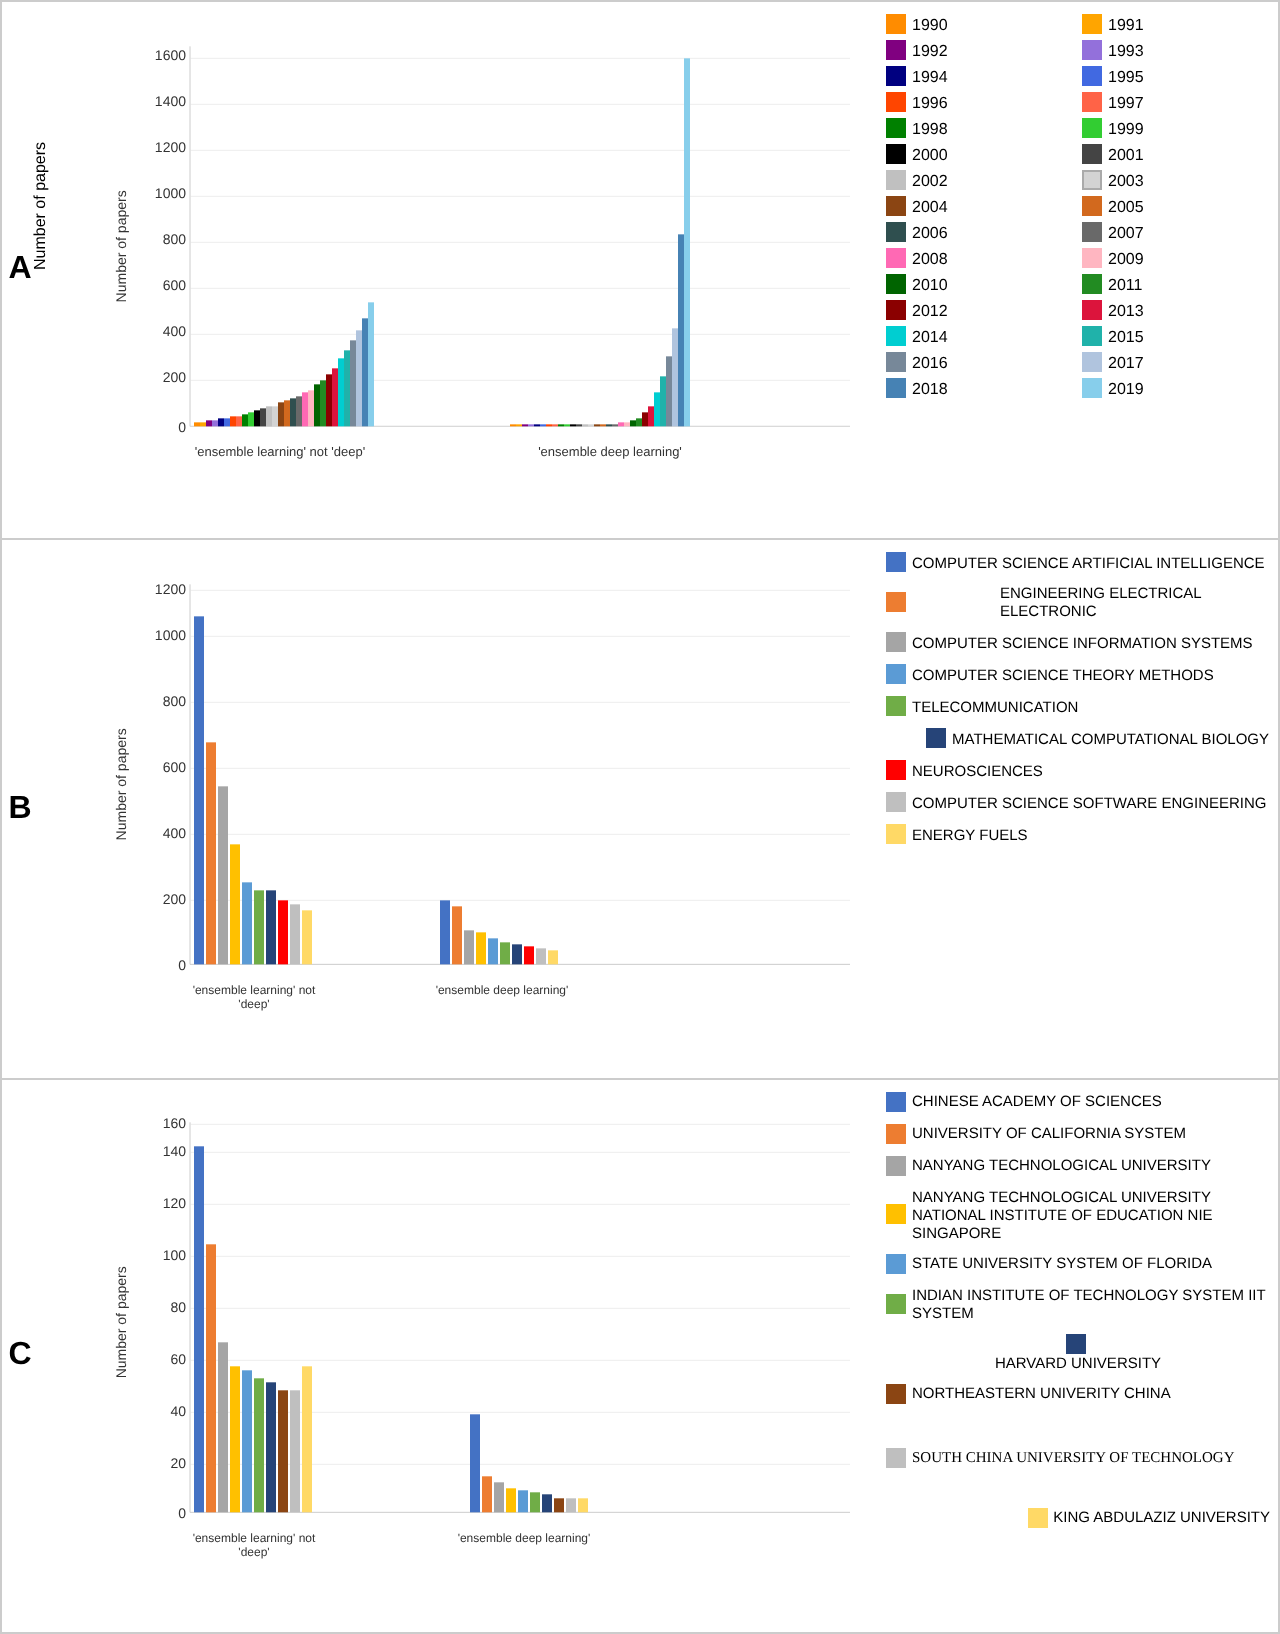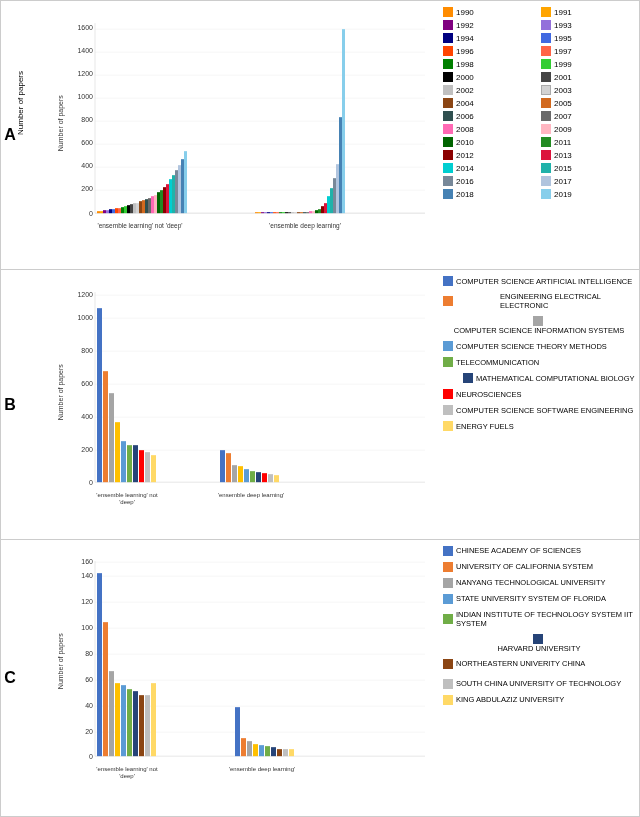--- a/index.html
+++ b/index.html
@@ -393,21 +393,21 @@
 
     <div class="legend-area" style="font-size:7.5px;">
       <div class="legend-item">
         <div class="legend-color" style="background:#4472C4;"></div>
         <span>COMPUTER SCIENCE ARTIFICIAL INTELLIGENCE</span>
       </div>
       <div class="legend-item" style="margin-top:4px;gap:44px;">
         <div class="legend-color" style="background:#ED7D31;"></div>
         <span>ENGINEERING ELECTRICAL ELECTRONIC</span>
       </div>
-      <div class="legend-item" style="margin-top:4px;flex-direction:column;">
+      <div class="legend-item" style="margin-top:4px;">
         <div class="legend-color" style="background:#A5A5A5;"></div>
         <span>COMPUTER SCIENCE INFORMATION SYSTEMS</span>
       </div>
       <div class="legend-item" style="margin-top:4px;">
         <div class="legend-color" style="background:#5B9BD5;"></div>
         <span>COMPUTER SCIENCE THEORY METHODS</span>
       </div>
       <div class="legend-item" style="margin-top:4px;">
         <div class="legend-color" style="background:#70AD47;"></div>
         <span>TELECOMMUNICATION</span>
@@ -512,39 +512,43 @@
       </div>
       <div class="legend-item" style="margin-top:4px;">
         <div class="legend-color" style="background:#ED7D31;"></div>
         <span>UNIVERSITY OF CALIFORNIA SYSTEM</span>
       </div>
       <div class="legend-item" style="margin-top:4px;">
         <div class="legend-color" style="background:#A5A5A5;"></div>
         <span>NANYANG TECHNOLOGICAL UNIVERSITY</span>
       </div>
       <div class="legend-item" style="margin-top:4px;">
+        <div class="legend-color" style="background:#FFC000;"></div>
+        <span>NANYANG TECHNOLOGICAL UNIVERSITY NATIONAL INSTITUTE OF EDUCATION NIE SINGAPORE</span>
+      </div>
+      <div class="legend-item" style="margin-top:4px;">
         <div class="legend-color" style="background:#5B9BD5;"></div>
         <span>STATE UNIVERSITY SYSTEM OF FLORIDA</span>
       </div>
       <div class="legend-item" style="margin-top:4px;">
         <div class="legend-color" style="background:#70AD47;"></div>
         <span>INDIAN INSTITUTE OF TECHNOLOGY SYSTEM IIT SYSTEM</span>
       </div>
       <div class="legend-item" style="margin-top:4px;flex-direction:column;">
         <div class="legend-color" style="background:#264478;"></div>
         <span>HARVARD UNIVERSITY</span>
       </div>
       <div class="legend-item" style="margin-top:4px;">
         <div class="legend-color" style="background:#8B4513;"></div>
         <span>NORTHEASTERN UNIVERITY CHINA</span>
       </div>
-      <div class="legend-item" style="margin-top:8px;">
+      <div class="legend-item" style="margin-top:20px;font-family:Liberation Serif, serif;">
         <div class="legend-color" style="background:#BFBFBF;"></div>
         <span>SOUTH CHINA UNIVERSITY OF TECHNOLOGY</span>
       </div>
-      <div class="legend-item" style="margin-top:4px;">
+      <div class="legend-item" style="margin-top:18px;justify-content:flex-end;">
         <div class="legend-color" style="background:#FFD966;"></div>
         <span>KING ABDULAZIZ UNIVERSITY</span>
       </div>
     </div>
   </div>
 
 </div>
 
 </body></html>

